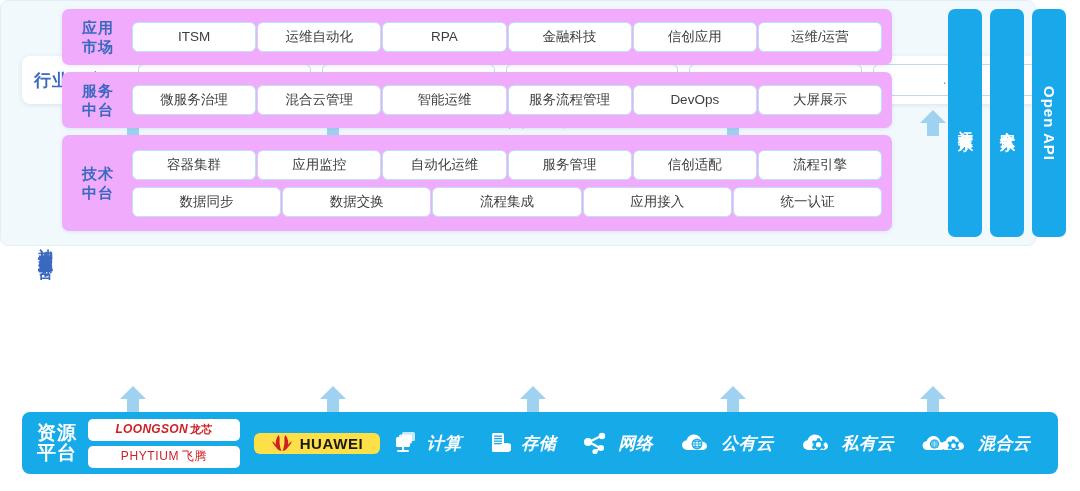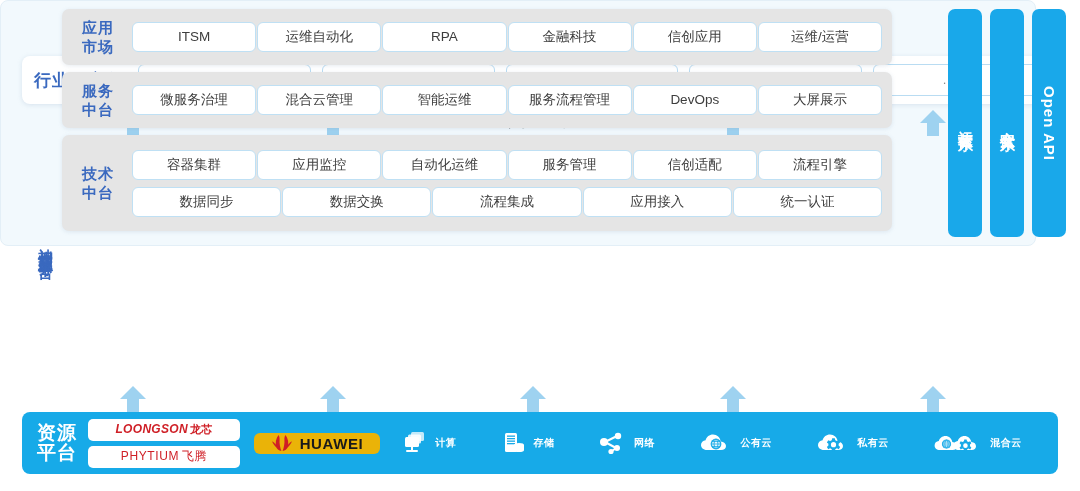--- a/index.html
+++ b/index.html
@@ -80,21 +80,21 @@
     writing-mode: vertical-rl; letter-spacing: 2px;
   }
 
   
   .rows-wrap {
     position: absolute; left: 62px; top: 9px;
     width: 830px; height: 228px;
     display: flex; flex-direction: column; gap: 7px;
   }
   .row-card {
-    background: #e5e5e5; border-radius: 7px;
+    background: #f0abfc; border-radius: 7px;
     box-shadow: 0 1px 4px rgba(120,150,180,.18);
     display: flex; align-items: center;
     padding: 0 10px 0 8px;
   }
   .row-card.r1, .row-card.r2 { height: 56px; }
   .row-card.r3 { height: 96px; }
   .row-label {
     width: 56px; flex: none; text-align: center;
     font-size: 15px; font-weight: bold; color: #3a69bf;
     line-height: 19px; letter-spacing: 1px;
@@ -140,29 +140,29 @@
     background: #fff; border-radius: 5px;
     height: 22px; width: 152px;
     display: flex; align-items: center; justify-content: center;
   }
   .logo-loongson { font-size: 12px; font-weight: bold; color: #cf1f26; font-style: italic; letter-spacing: .3px; }
   .logo-loongson .cn { font-style: normal; font-size: 11px; margin-left: 2px; }
   .logo-phytium { font-size: 12px; font-weight: normal; color: #cf1f26; letter-spacing: .6px; }
   .logo-phytium .cn { margin-left: 3px; }
 
   .chip-huawei {
-    background: #eab308; border-radius: 6px; height: 21px; width: 126px;
+    background: #fde047; border-radius: 6px; height: 21px; width: 126px;
     display: flex; align-items: center; justify-content: center; gap: 7px;
     flex: none; 
   }
   .hw-text { font-size: 15px; font-weight: bold; color: #1a1a1a; letter-spacing: .6px; }
 
   .res-items { display: flex; align-items: center; flex: 1; justify-content: space-around; }
   .res-item { display: flex; align-items: center; gap: 7px; color: #fff; }
-  .res-item .txt { font-size: 10px; font-weight: bold; letter-spacing: .5px; white-space: nowrap; }
+  .res-item .txt { font-size: 17px; font-weight: bold; letter-spacing: .5px; white-space: nowrap; font-style: italic; }
   .ico { flex: none; display: block; }
 </style>
 </head>
 <body>
 
 <div id="root">
 
   <div class="title">安全、可靠、完备、一致的一体化云服务</div>
 
   <div class="panel" id="industry-row">

